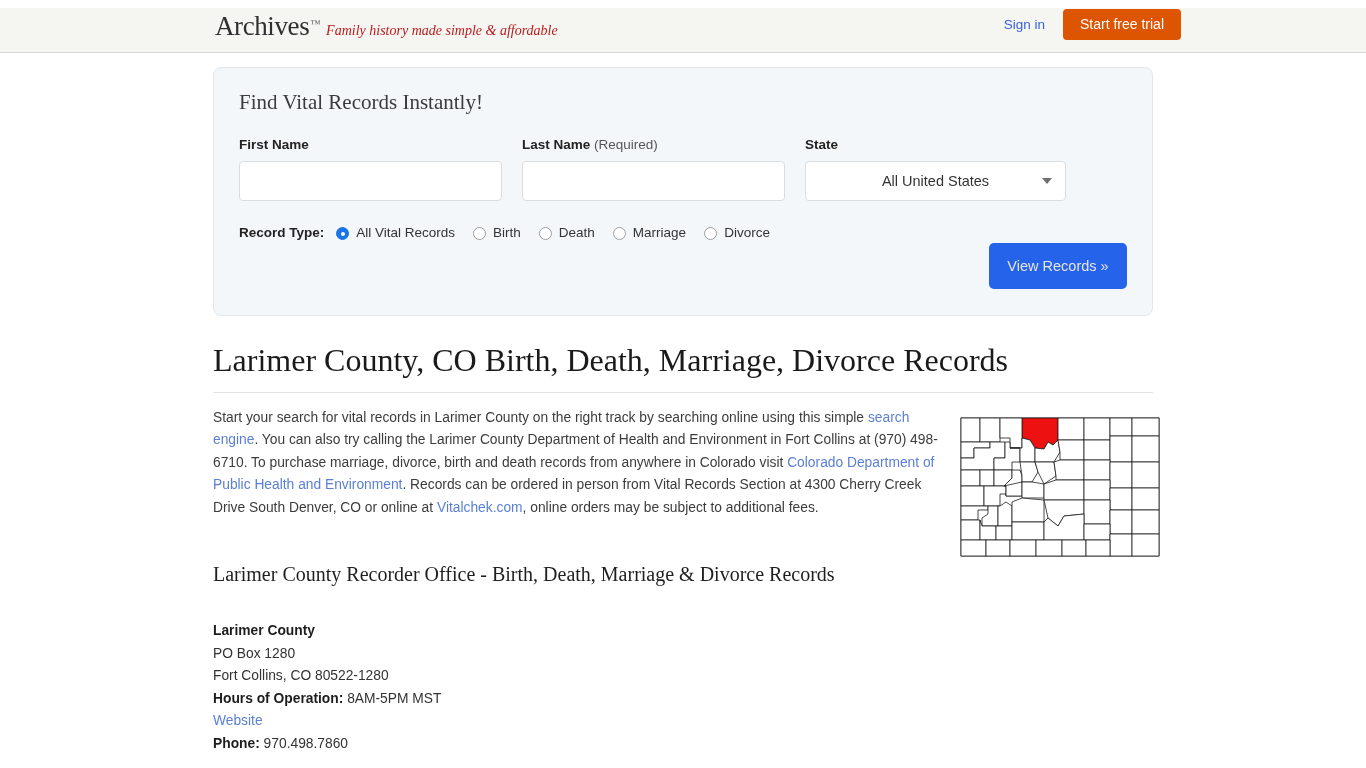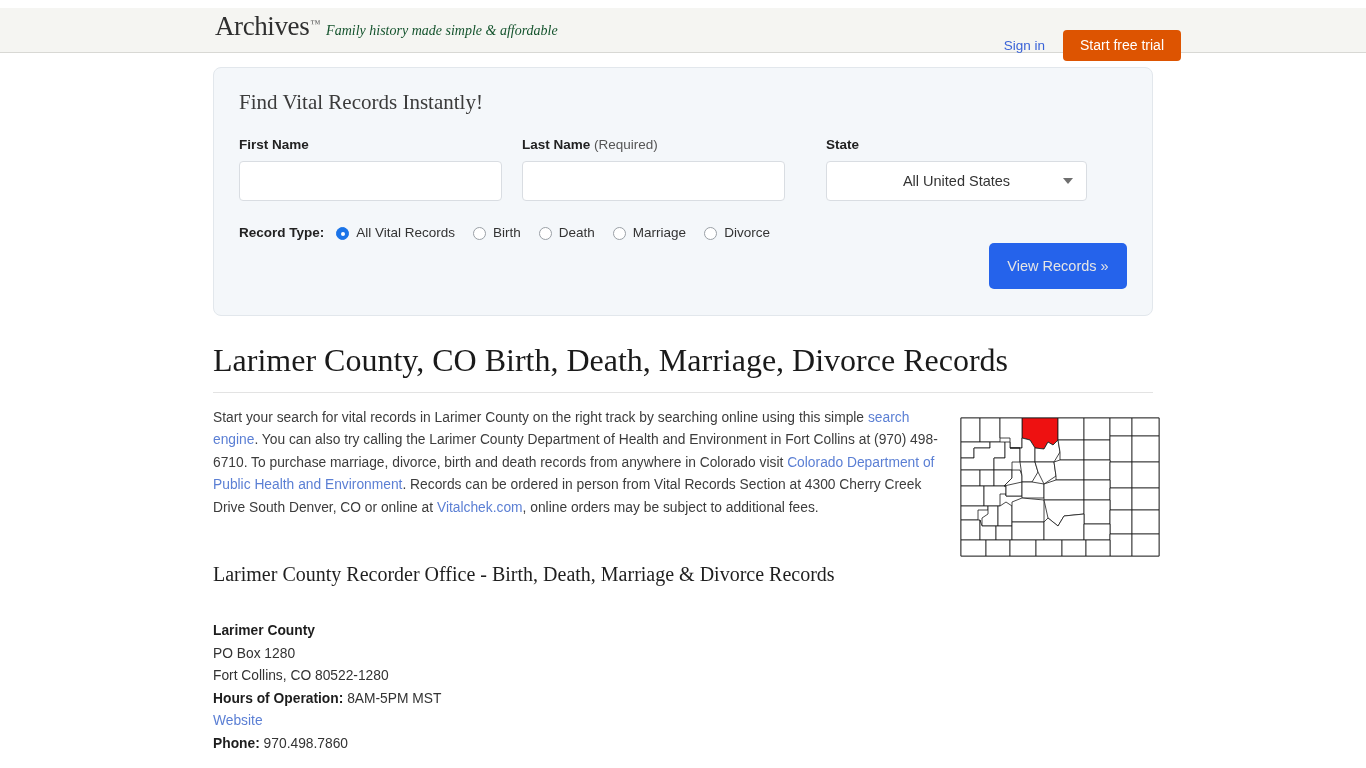--- a/index.html
+++ b/index.html
@@ -43,26 +43,26 @@
     color: #555;
     vertical-align: super;
     margin-left: 1px;
     position: relative;
     top: -8px;
   }
   .brand-tag {
     font-family: "Liberation Serif", serif;
     font-style: italic;
     font-size: 14px;
-    color: #14532d;
+    color: #b91c1c;
     margin-left: 6px;
   }
   .header-right {
     position: absolute;
-    right: -28px; top: 22px;
+    right: -28px; top: 1px;
     display: flex;
     align-items: center;
     gap: 18px;
   }
   .signin-link {
     color: #3a63d8;
     font-size: 13.5px;
     text-decoration: none;
   }
   .trial-btn {
@@ -118,21 +118,21 @@
     font-size: 21px;
     color: #3b3b3b;
     margin: 0 0 22px 0;
     font-weight: normal;
   }
   .fields-row {
     display: flex;
     gap: 20px;
   }
   .field-col { width: 263px; }
-  .field-col.state-col { width: 261px; margin-left: 21px; }
+  .field-col.state-col { width: 261px; }
   .field-label {
     font-size: 13.5px;
     font-weight: bold;
     color: #222;
     margin-bottom: 9px;
     display: block;
   }
   .field-label .req {
     font-weight: normal;
     color: #555;

